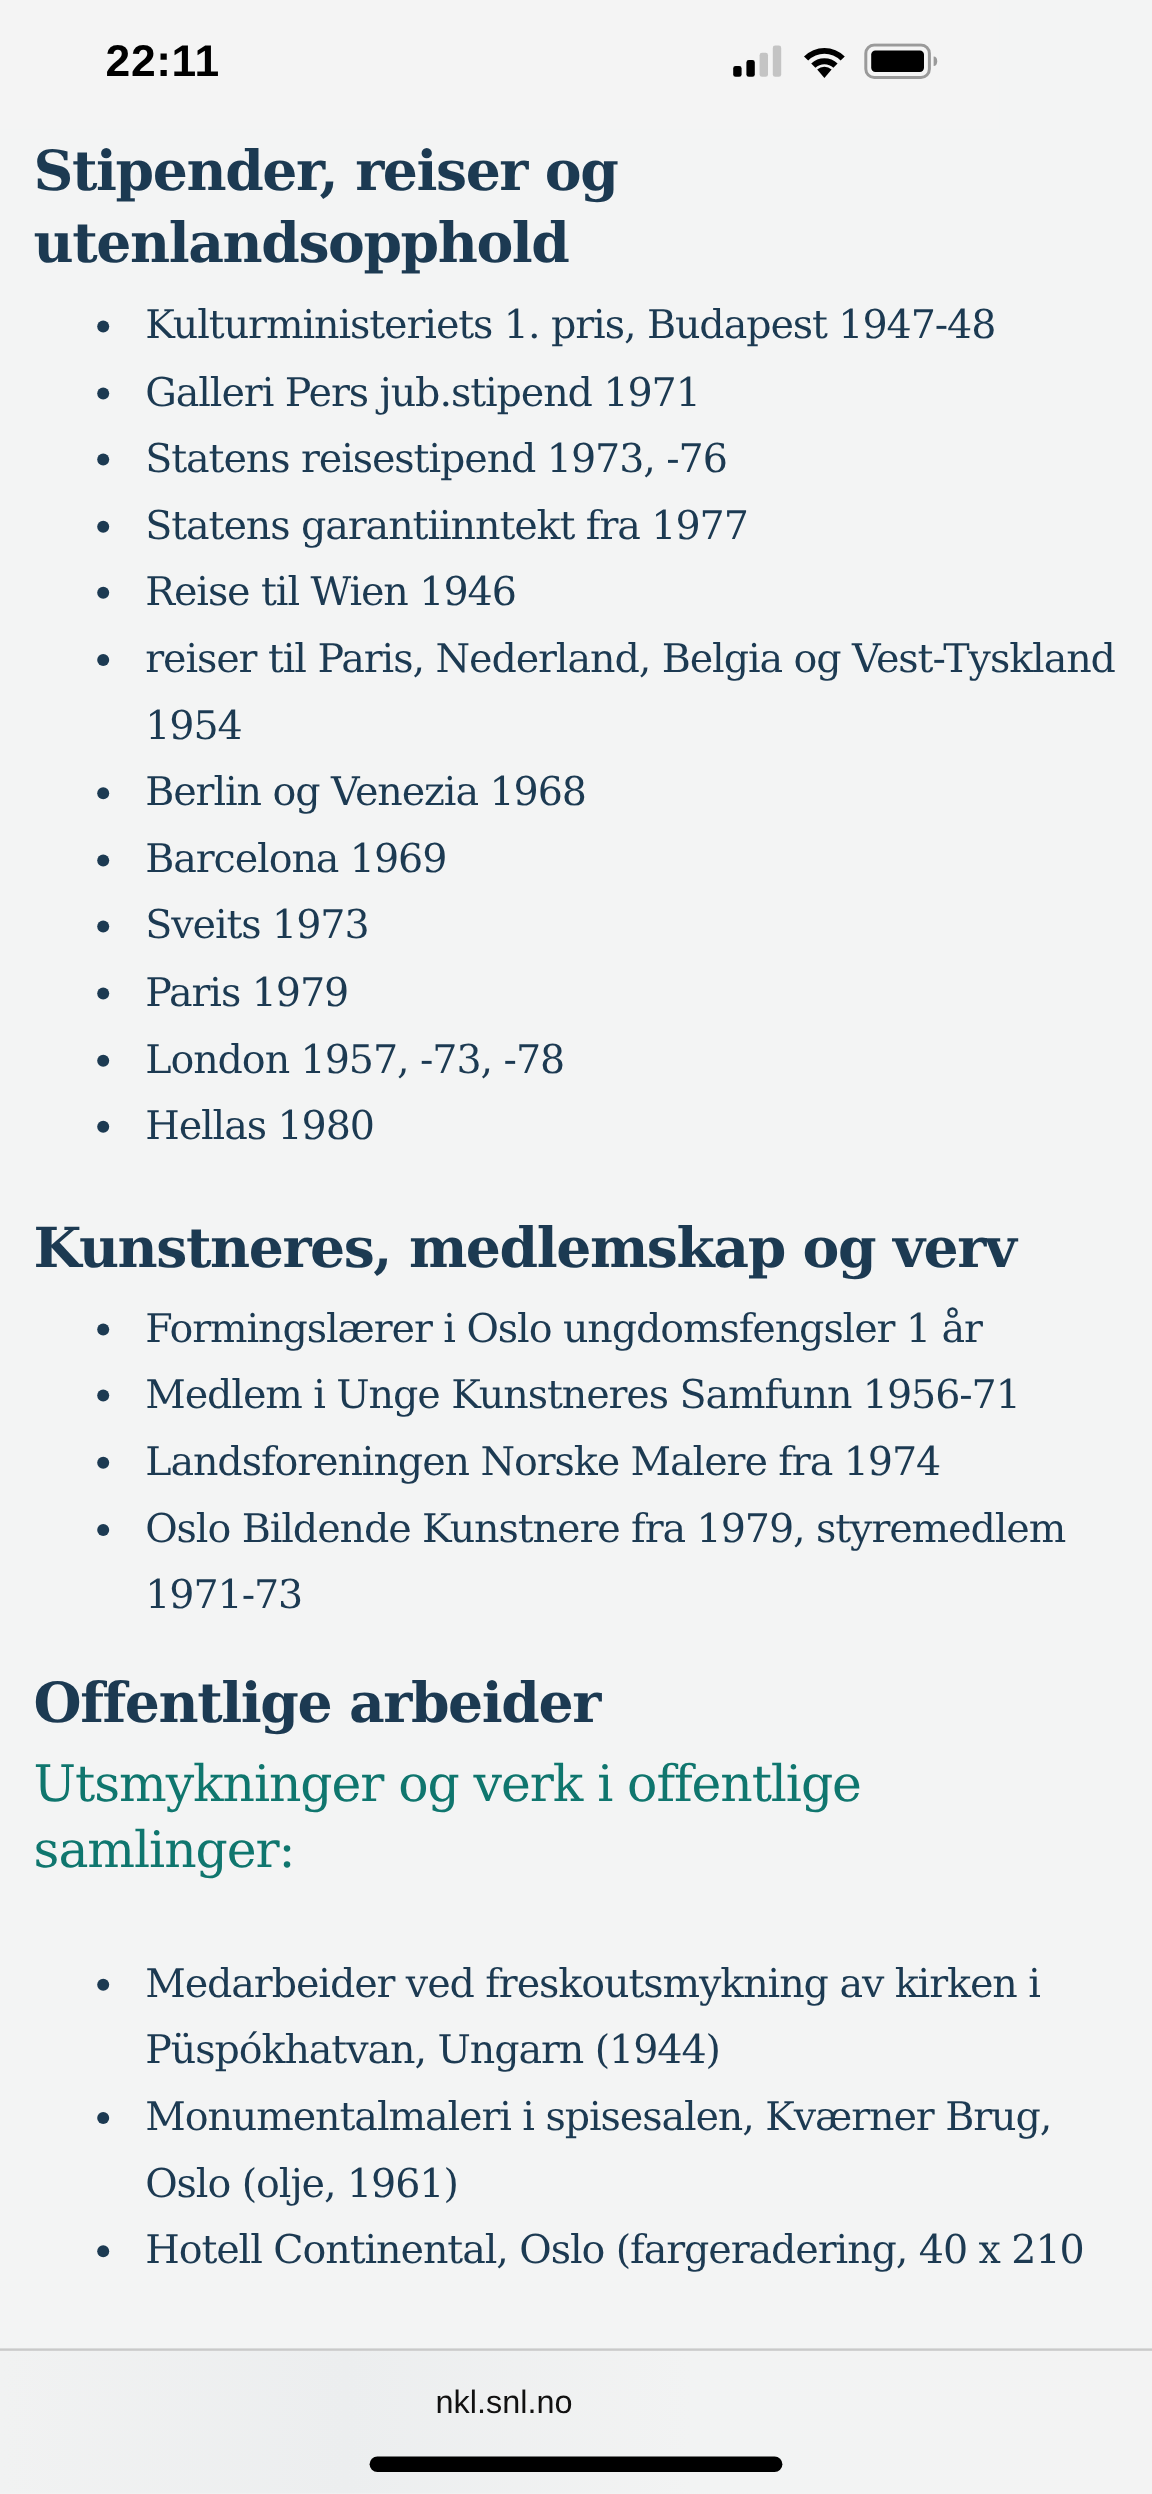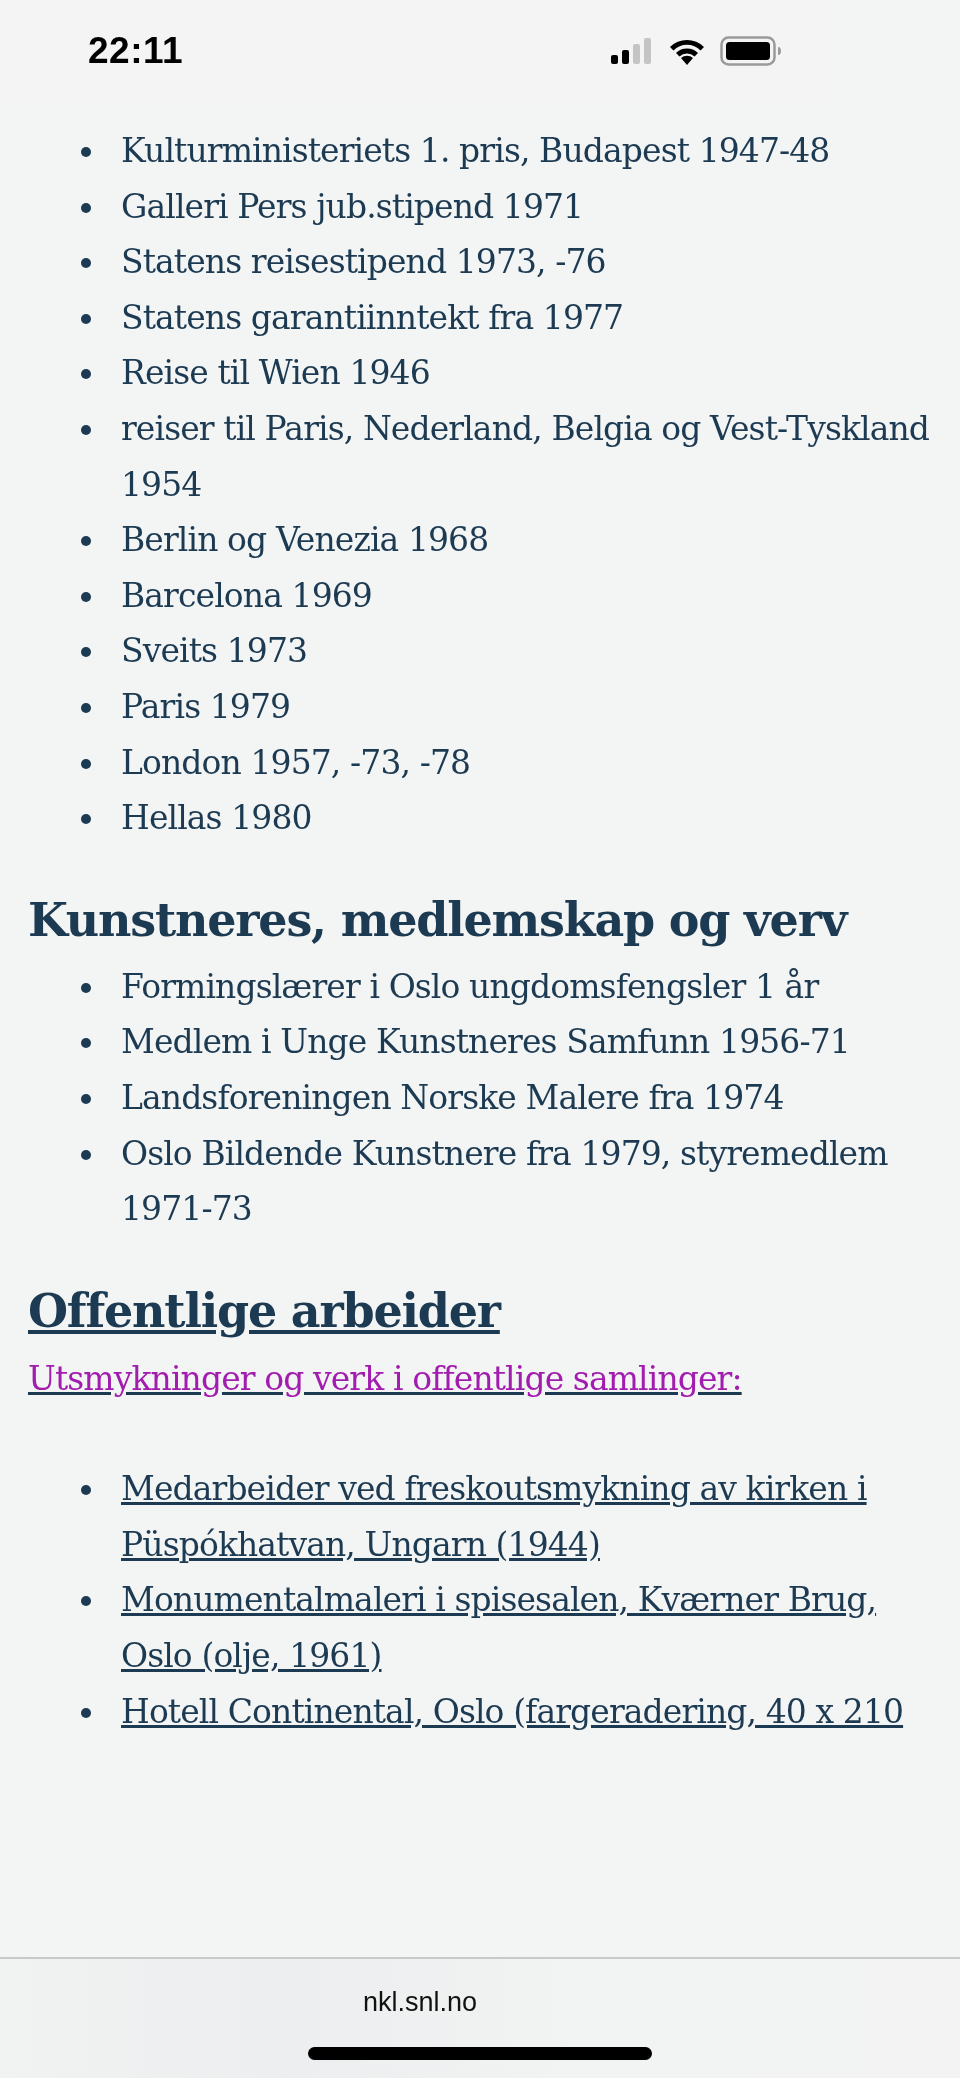--- a/index.html
+++ b/index.html
@@ -72,24 +72,24 @@
       position: absolute;
       left: 53px;
       top: 24px;
       width: 10px;
       height: 10px;
       border-radius: 50%;
       background: #1c3a52;
     }
     p.intro {
       margin: 0;
-      font-size: 33px;
+      font-size: 42px;
       line-height: 55.6px;
       letter-spacing: -0.9px;
-      color: #a21caf;
+      color: #0f766e;
     }
     .bottom-bar {
       position: absolute;
       left: 0;
       top: 1957px;
       width: 960px;
       height: 121px;
       background: linear-gradient(90deg, #f1f2f2 0%, #eceeef 30%, #f2f3f3 60%, #f3f3f3 100%);
       border-top: 2px solid #c9c9c9;
     }
@@ -140,20 +140,24 @@
         <rect x="6" y="6" width="44" height="18" rx="3.5" fill="#000"></rect>
         <path d="M58 11 Q61 11 61 15 Q61 19 58 19 Z" fill="#9a9a9a"></path>
       </svg>
     </span>
   </div>
 </div>
 
 <div class="content">
 
   <section style="padding-top:4px;">
+    <h2 class="section-title">
+      <span>Stipender, reiser og</span><br>
+      <span>utenlandsopphold</span>
+    </h2>
     <ul class="item-list" style="margin-top:11px;">
       <li><span class="bullet"></span><span>Kulturministeriets 1. pris, Budapest 1947-48</span></li>
       <li><span class="bullet"></span><span>Galleri Pers jub.stipend 1971</span></li>
       <li><span class="bullet"></span><span>Statens reisestipend 1973, -76</span></li>
       <li><span class="bullet"></span><span>Statens garantiinntekt fra 1977</span></li>
       <li><span class="bullet"></span><span>Reise til Wien 1946</span></li>
       <li><span class="bullet"></span><span>reiser til Paris, Nederland, Belgia og Vest-Tyskland 1954</span></li>
       <li><span class="bullet"></span><span>Berlin og Venezia 1968</span></li>
       <li><span class="bullet"></span><span>Barcelona 1969</span></li>
       <li><span class="bullet"></span><span>Sveits 1973</span></li>
@@ -166,21 +170,21 @@
   <section style="margin-top:44px;">
     <h2 class="section-title">Kunstneres, medlemskap og verv</h2>
     <ul class="item-list" style="margin-top:9px;">
       <li><span class="bullet"></span><span>Formingslærer i Oslo ungdomsfengsler 1 år</span></li>
       <li><span class="bullet"></span><span>Medlem i Unge Kunstneres Samfunn 1956-71</span></li>
       <li><span class="bullet"></span><span>Landsforeningen Norske Malere fra 1974</span></li>
       <li><span class="bullet"></span><span>Oslo Bildende Kunstnere fra 1979, styremedlem 1971-73</span></li>
     </ul>
   </section>
 
-  <section style="margin-top:44px;text-decoration:underline;">
+  <section style="margin-top:32px;">
     <h2 class="section-title">Offentlige arbeider</h2>
     <p class="intro" style="margin-top:10px;">Utsmykninger og verk i offentlige samlinger:</p>
     <ul class="item-list" style="margin-top:55px;">
       <li><span class="bullet"></span><span>Medarbeider ved freskoutsmykning av kirken i Püspókhatvan, Ungarn (1944)</span></li>
       <li><span class="bullet"></span><span>Monumentalmaleri i spisesalen, Kværner Brug, Oslo (olje, 1961)</span></li>
       <li><span class="bullet"></span><span>Hotell Continental, Oslo (fargeradering, 40 x 210</span></li>
     </ul>
   </section>
 </div>
 

